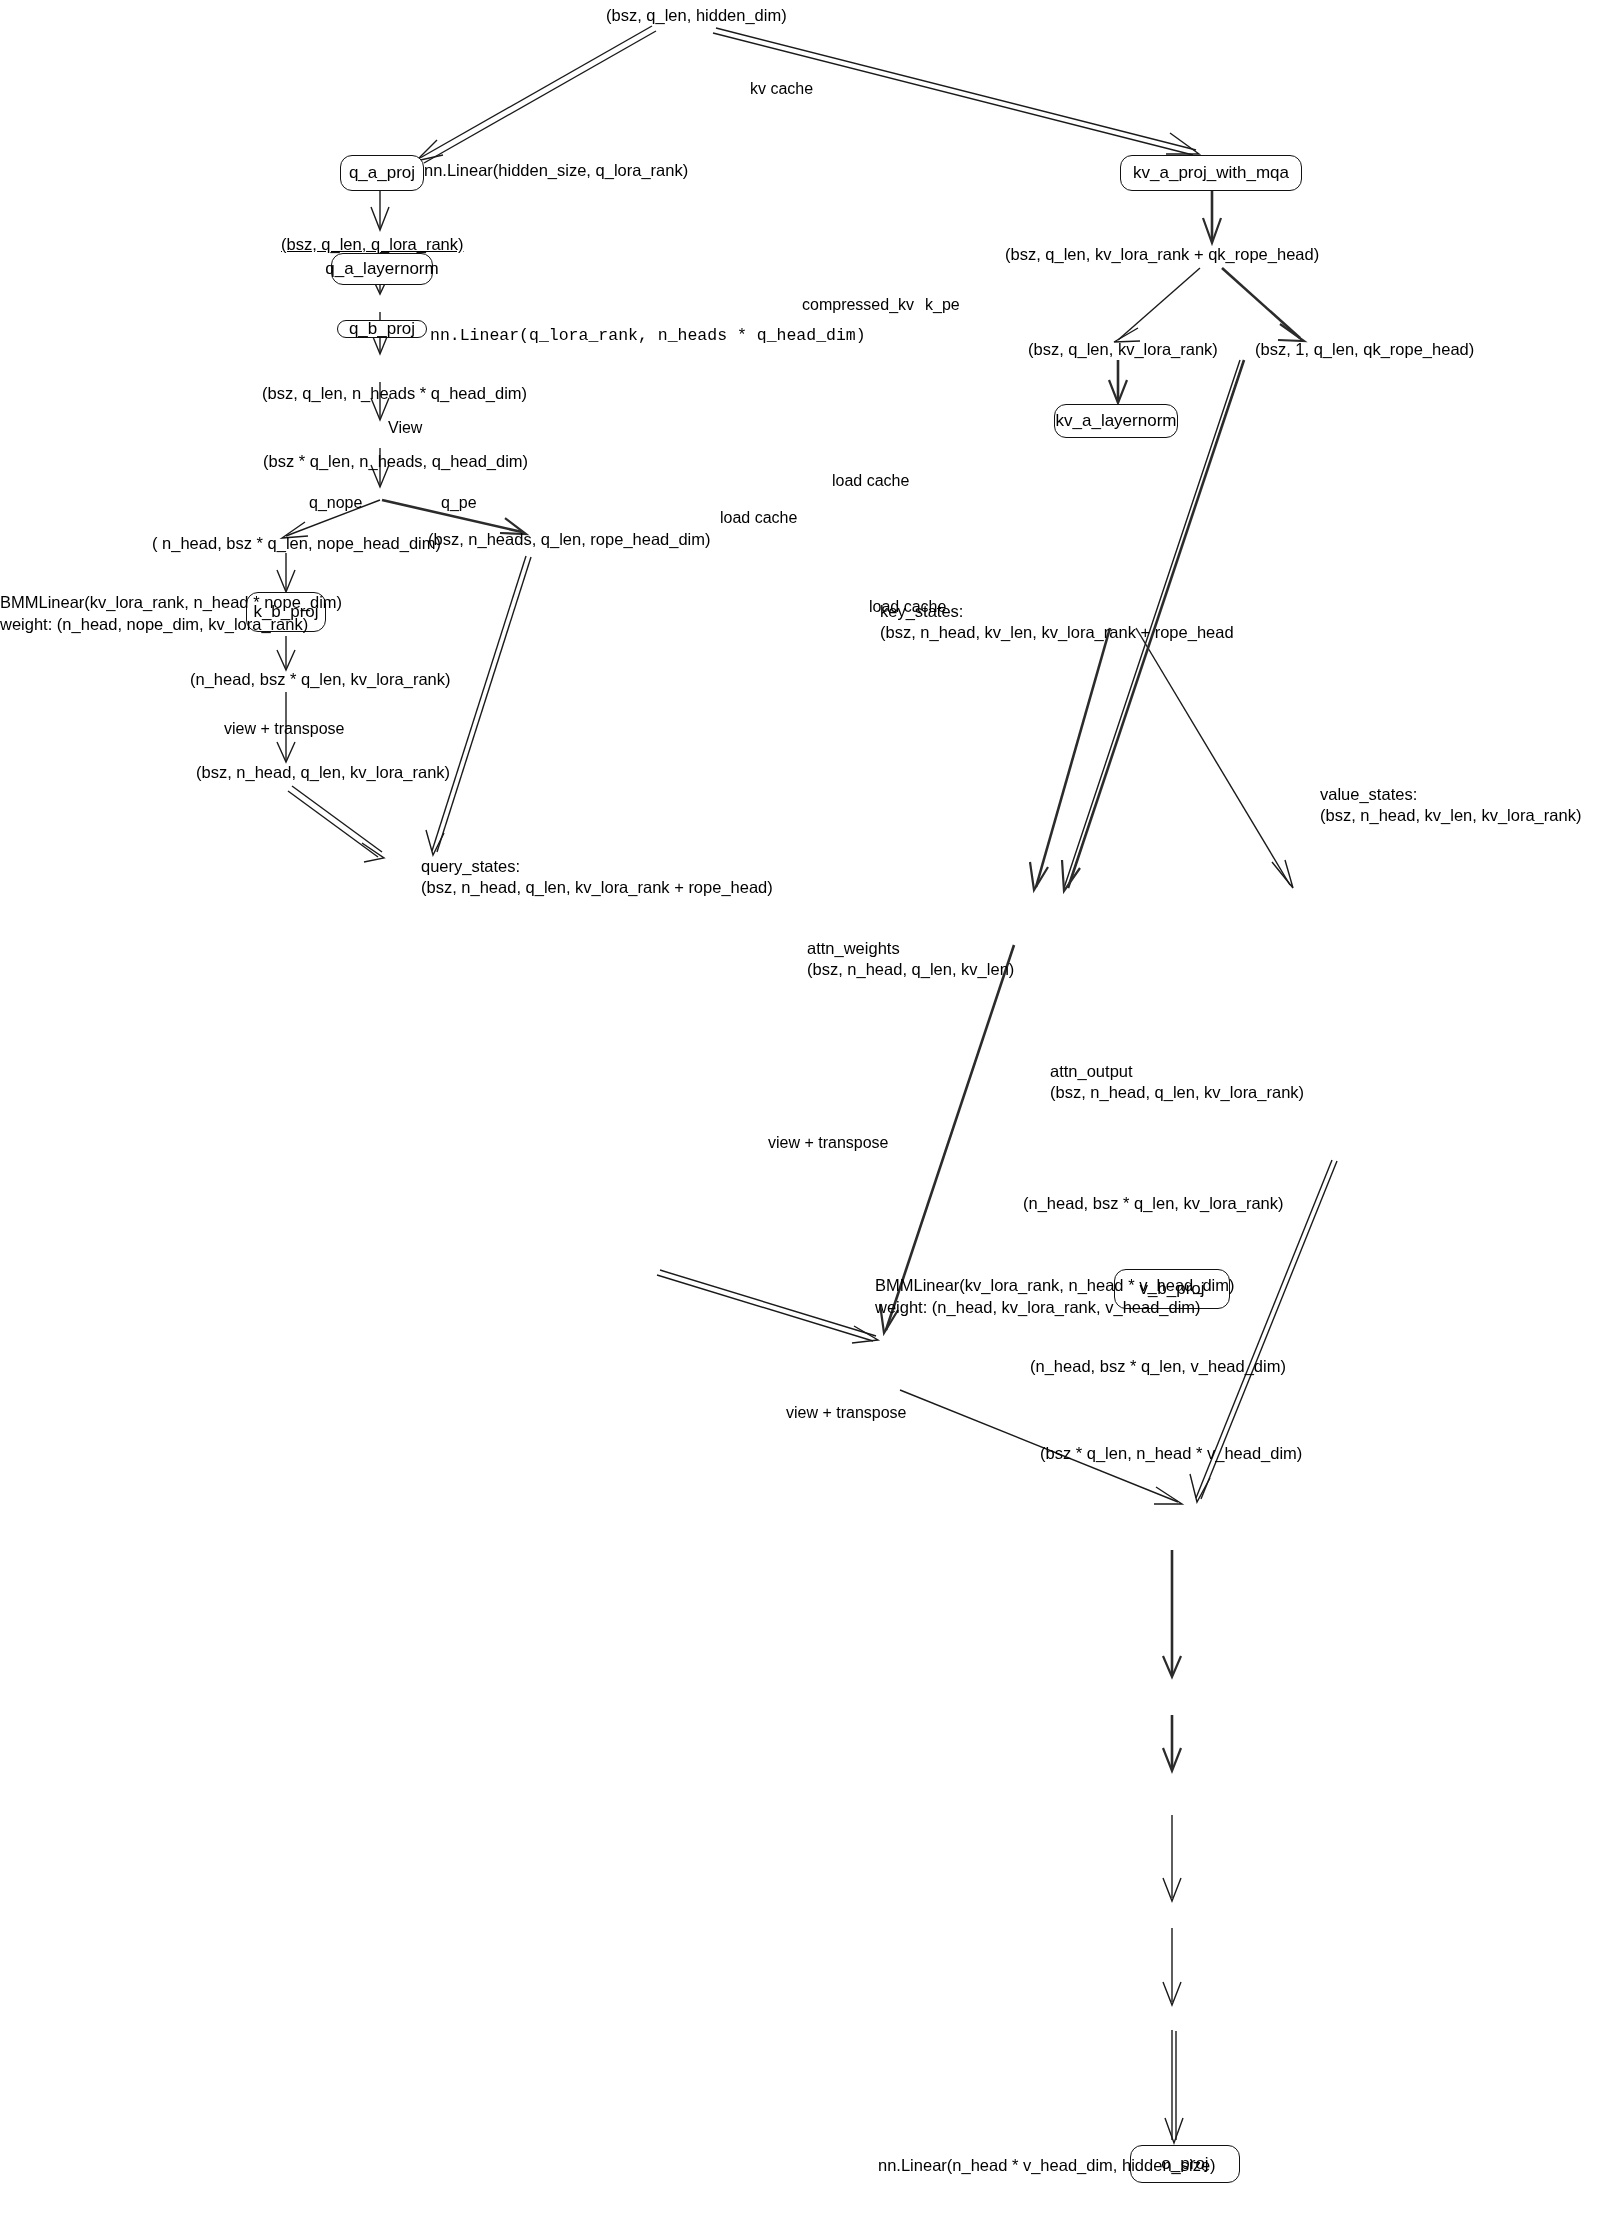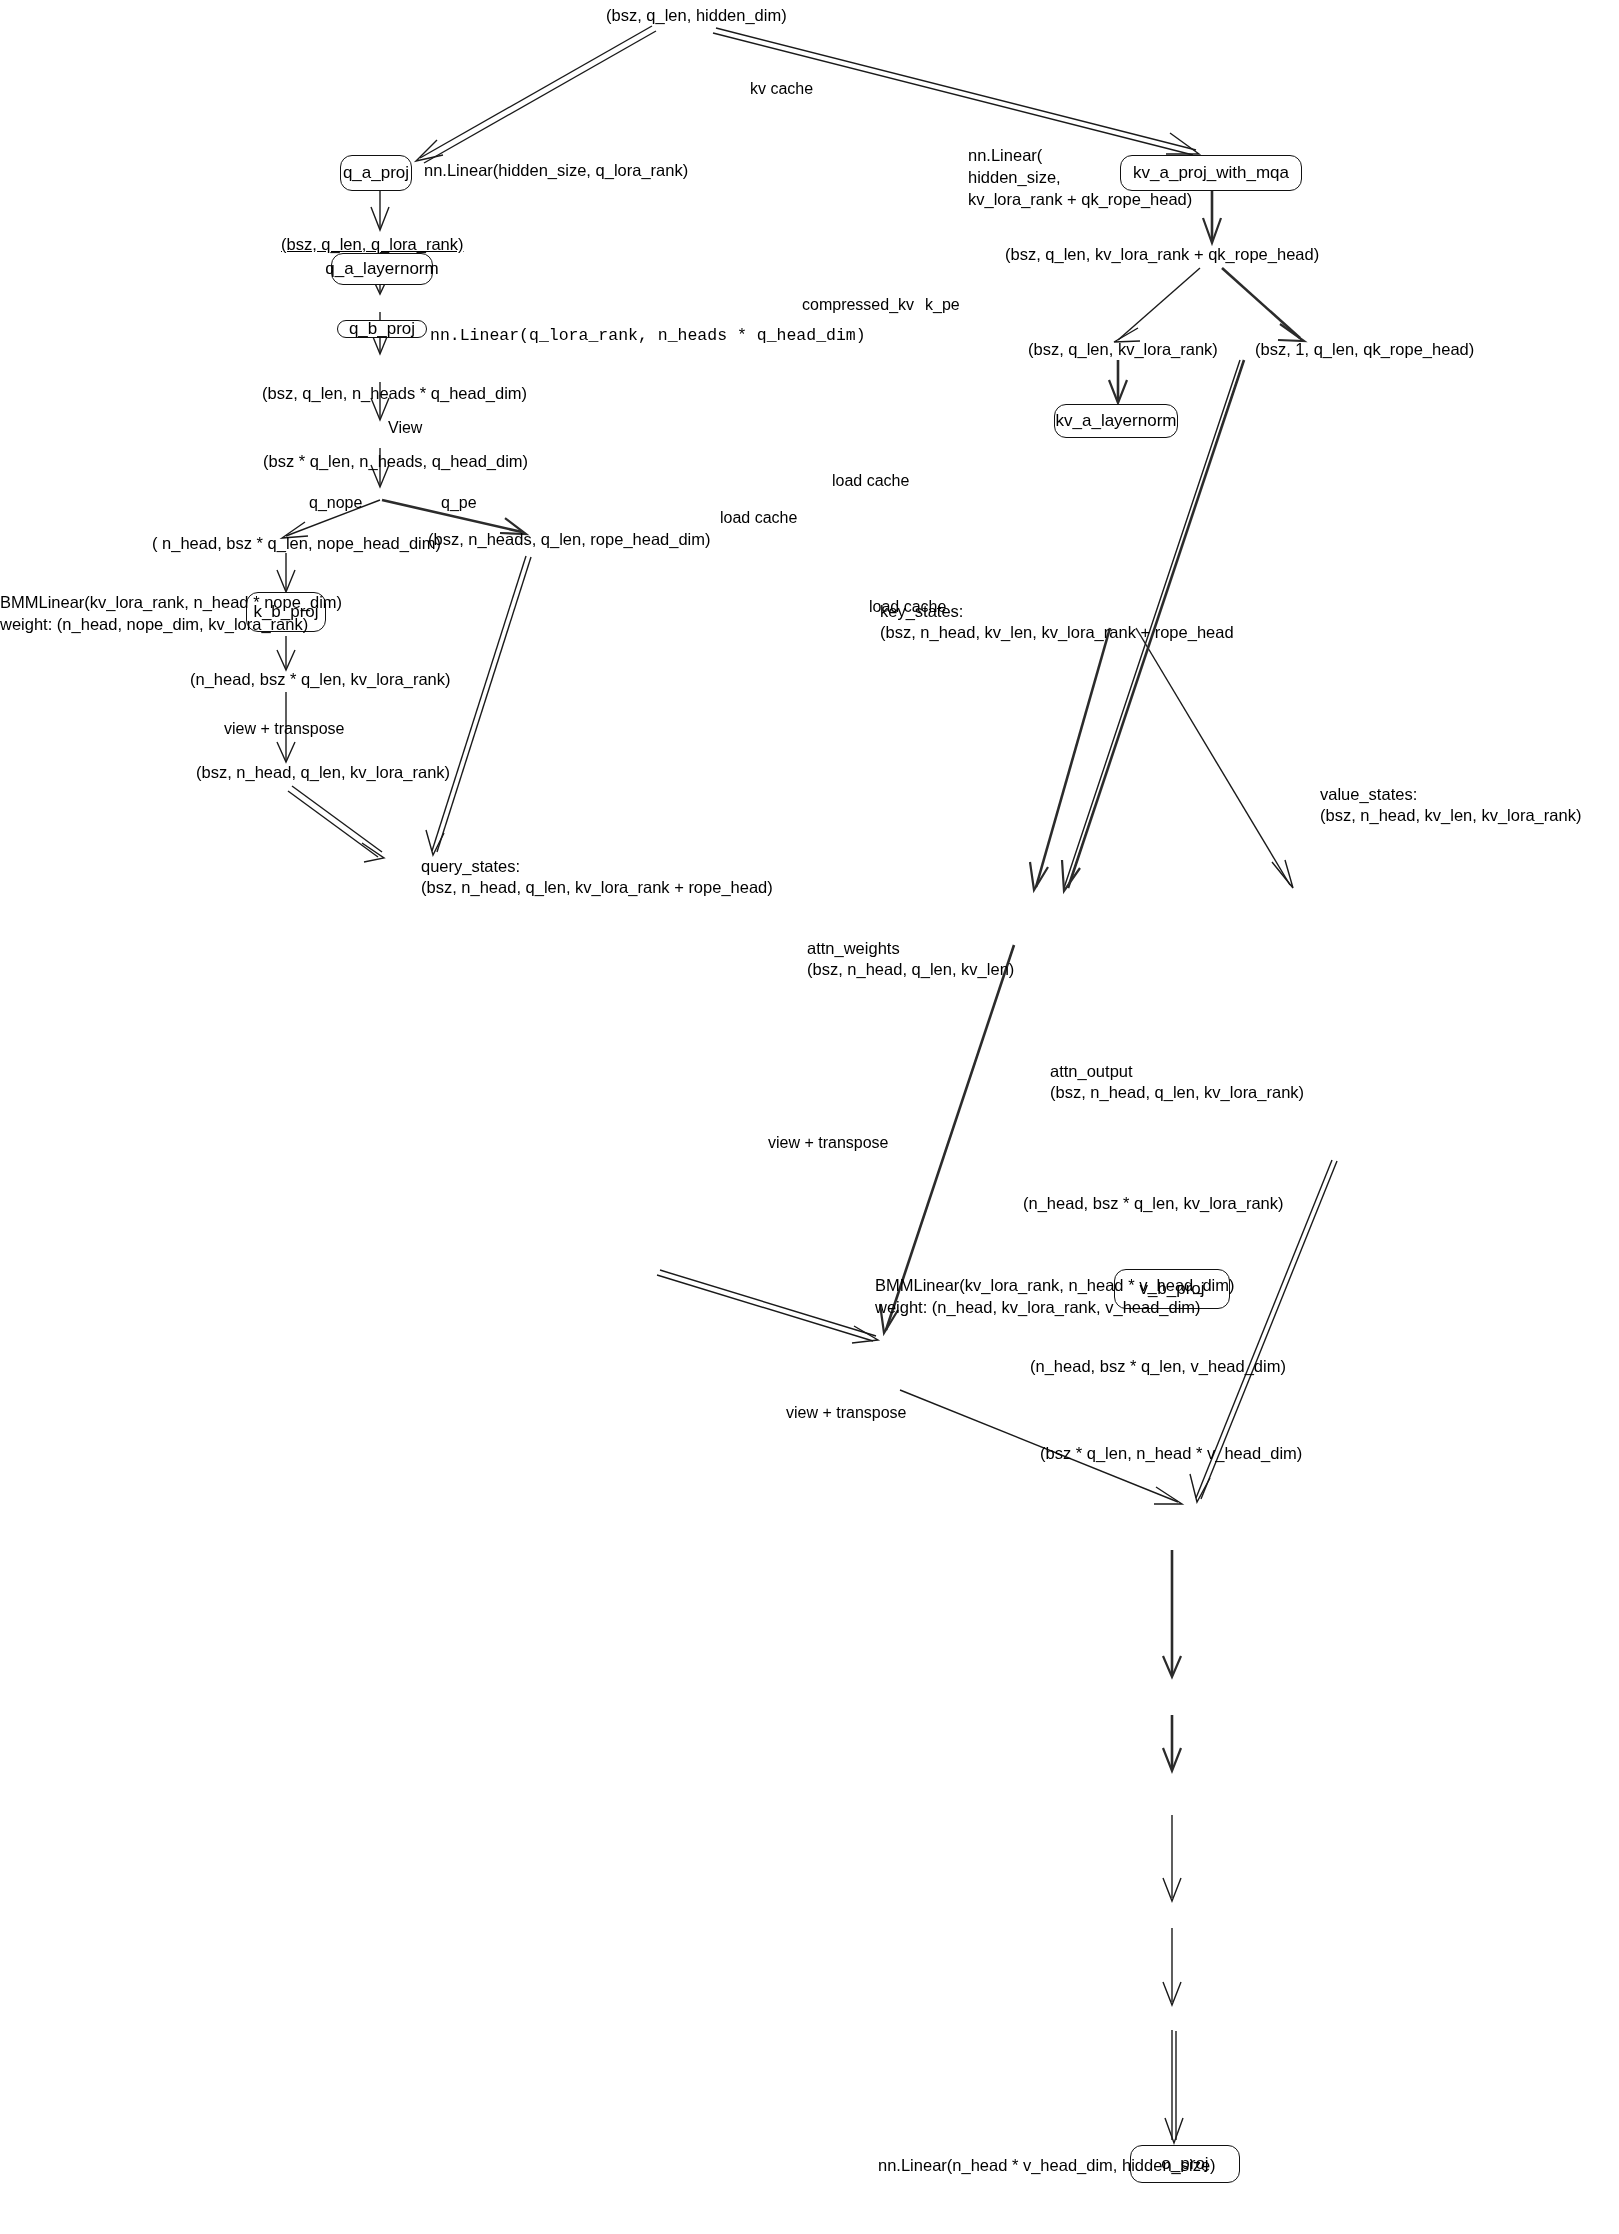--- a/index.html
+++ b/index.html
@@ -176,21 +176,21 @@
     <path class="arrowhead" d="M 1163,1878 L 1172,1901 L 1181,1878"></path>
 
     <path class="edge" d="M 1172,1928 L 1172,2002"></path>
     <path class="arrowhead" d="M 1163,1982 L 1172,2005 L 1181,1982"></path>
 
     <path class="edge" d="M 1172,2030 L 1172,2140"></path>
     <path class="edge" d="M 1176,2031 L 1176,2140"></path>
     <path class="arrowhead" d="M 1165,2118 L 1174,2143 L 1183,2118"></path>
   </svg>
 
-  <div class="node-box" style="left:340px; top:155px; width:72px; height:36px;">
+  <div class="node-box" style="left:340px; top:155px; width:84px; height:36px;">
     <span>q_a_proj</span>
   </div>
 
   <div class="node-box" style="left:331px; top:253px; width:102px; height:32px;">
     <span>q_a_layernorm</span>
   </div>
 
   <div class="node-box" style="left:337px; top:320px; width:90px; height:18px;">
     <span>q_b_proj</span>
   </div>
@@ -279,23 +279,20 @@
   <div class="edge-label" style="left:224px; top:718px;">view + transpose</div>
 
   <div class="edge-label" style="left:768px; top:1132px;">view + transpose</div>
 
   <div class="edge-label" style="left:786px; top:1402px;">view + transpose</div>
 
   <div class="annot" style="left:424px; top:159px;">nn.Linear(hidden_size, q_lora_rank)</div>
 
   <div class="annot" style="left:430px; top:325px;font-family:Liberation Mono, monospace;">nn.Linear(q_lora_rank, n_heads * q_head_dim)</div>
 
-  <div class="annot" style="left:968px; top:144px;">nn.Linear(
-hidden_size,
-kv_lora_rank + qk_rope_head)</div>
 
   <div class="annot right-align" style="left:0px; top:591px; width:240px;">BMMLinear(kv_lora_rank, n_head * nope_dim)
 weight: (n_head, nope_dim, kv_lora_rank)</div>
 
   <div class="annot" style="left:875px; top:1274px;">BMMLinear(kv_lora_rank, n_head * v_head_dim)
 weight: (n_head, kv_lora_rank, v_head_dim)</div>
 
   <div class="annot" style="left:878px; top:2154px;">nn.Linear(n_head * v_head_dim, hidden_size)</div>
 
 </div>

